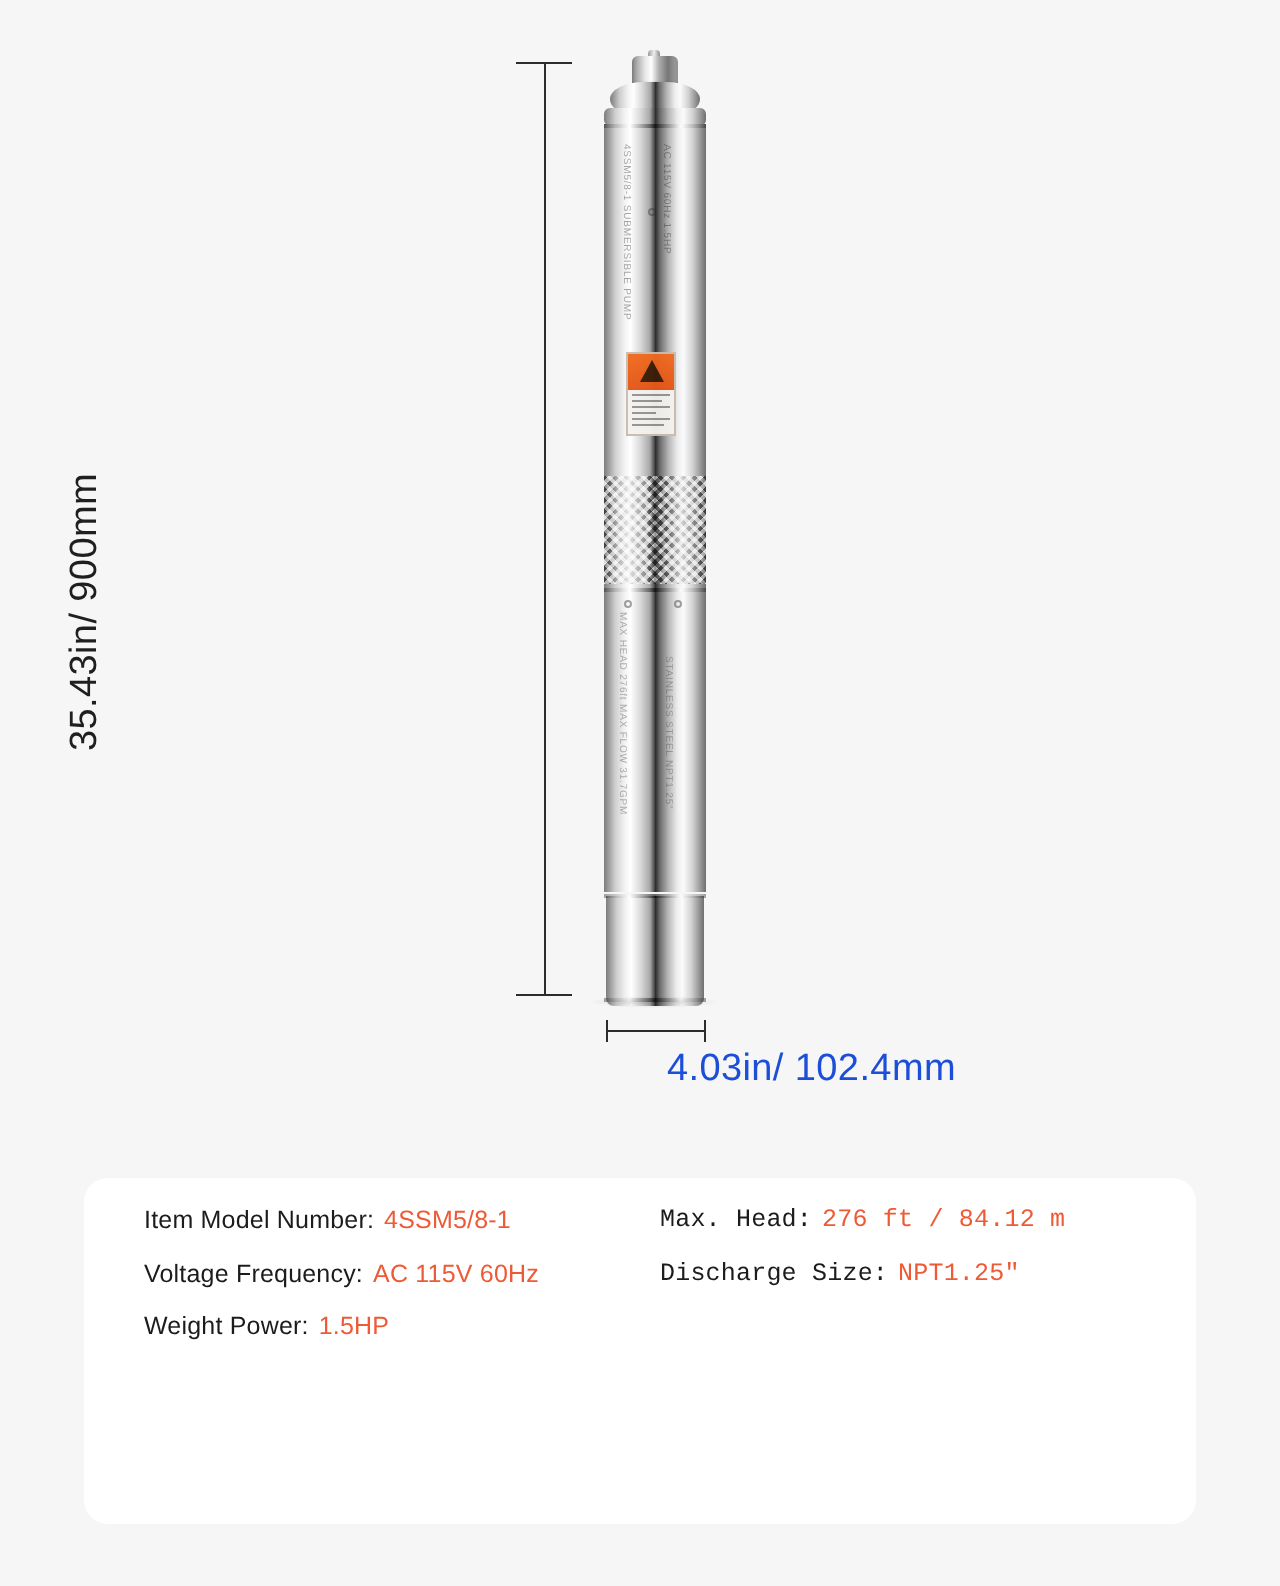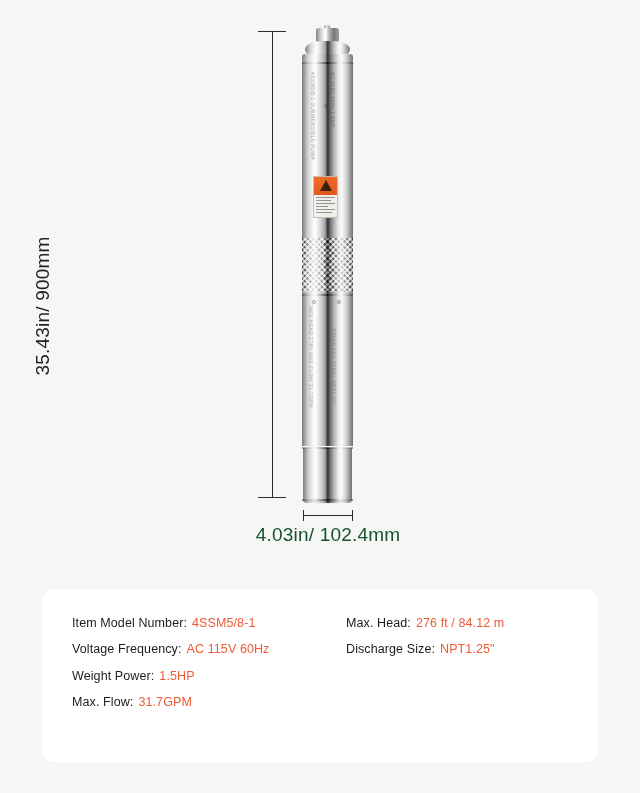--- a/index.html
+++ b/index.html
@@ -78,23 +78,23 @@
     background: #2c2c2c;
   }
   .dim-h-cap.left  { left: 303px; }
   .dim-h-cap.right { left: 352px; }
 
   .dim-h-label {
     position: absolute;
     left: 178px;
     top: 524px;
     width: 300px;
-    text-align: center;
+    text-align: right;
     font-size: 19px;
-    color: #14532d;
+    color: #1d4ed8;
     letter-spacing: 0.2px;
     white-space: nowrap;
   }
 
   
   #pump {
     position: absolute;
     left: 300px;
     top: 28px;
     width: 55px;
@@ -281,25 +281,25 @@
   .spec-cols {
     position: absolute;
     left: 0; top: 0;
     width: 100%; height: 100%;
   }
   .spec-col {
     position: absolute;
     top: 14px;
   }
   .spec-col.left  { left: 30px; }
-  .spec-col.right { left: 304px; }
+  .spec-col.right { left: 288px; font-family: Liberation Mono, monospace; }
 
   .spec-row {
     display: flex;
-    align-items: flex-end;
+    align-items: flex-start;
     height: 26.5px;
     white-space: nowrap;
   }
   .spec-label {
     font-size: 12.5px;
     color: #1c1c1c;
     letter-spacing: .1px;
   }
   .spec-value {
     font-size: 12.5px;
@@ -382,24 +382,20 @@
           <span class="spec-value">4SSM5/8-1</span>
         </div>
         <div class="spec-row">
           <span class="spec-label">Voltage Frequency:</span>
           <span class="spec-value">AC 115V 60Hz</span>
         </div>
         <div class="spec-row">
           <span class="spec-label">Weight Power:</span>
           <span class="spec-value">1.5HP</span>
         </div>
-        <div class="spec-row">
-          <span class="spec-label">Max. Flow:</span>
-          <span class="spec-value">31.7GPM</span>
-        </div>
       </div>
 
       <div class="spec-col right">
         <div class="spec-row">
           <span class="spec-label">Max. Head:</span>
           <span class="spec-value">276 ft / 84.12 m</span>
         </div>
         <div class="spec-row">
           <span class="spec-label">Discharge Size:</span>
           <span class="spec-value">NPT1.25"</span>

